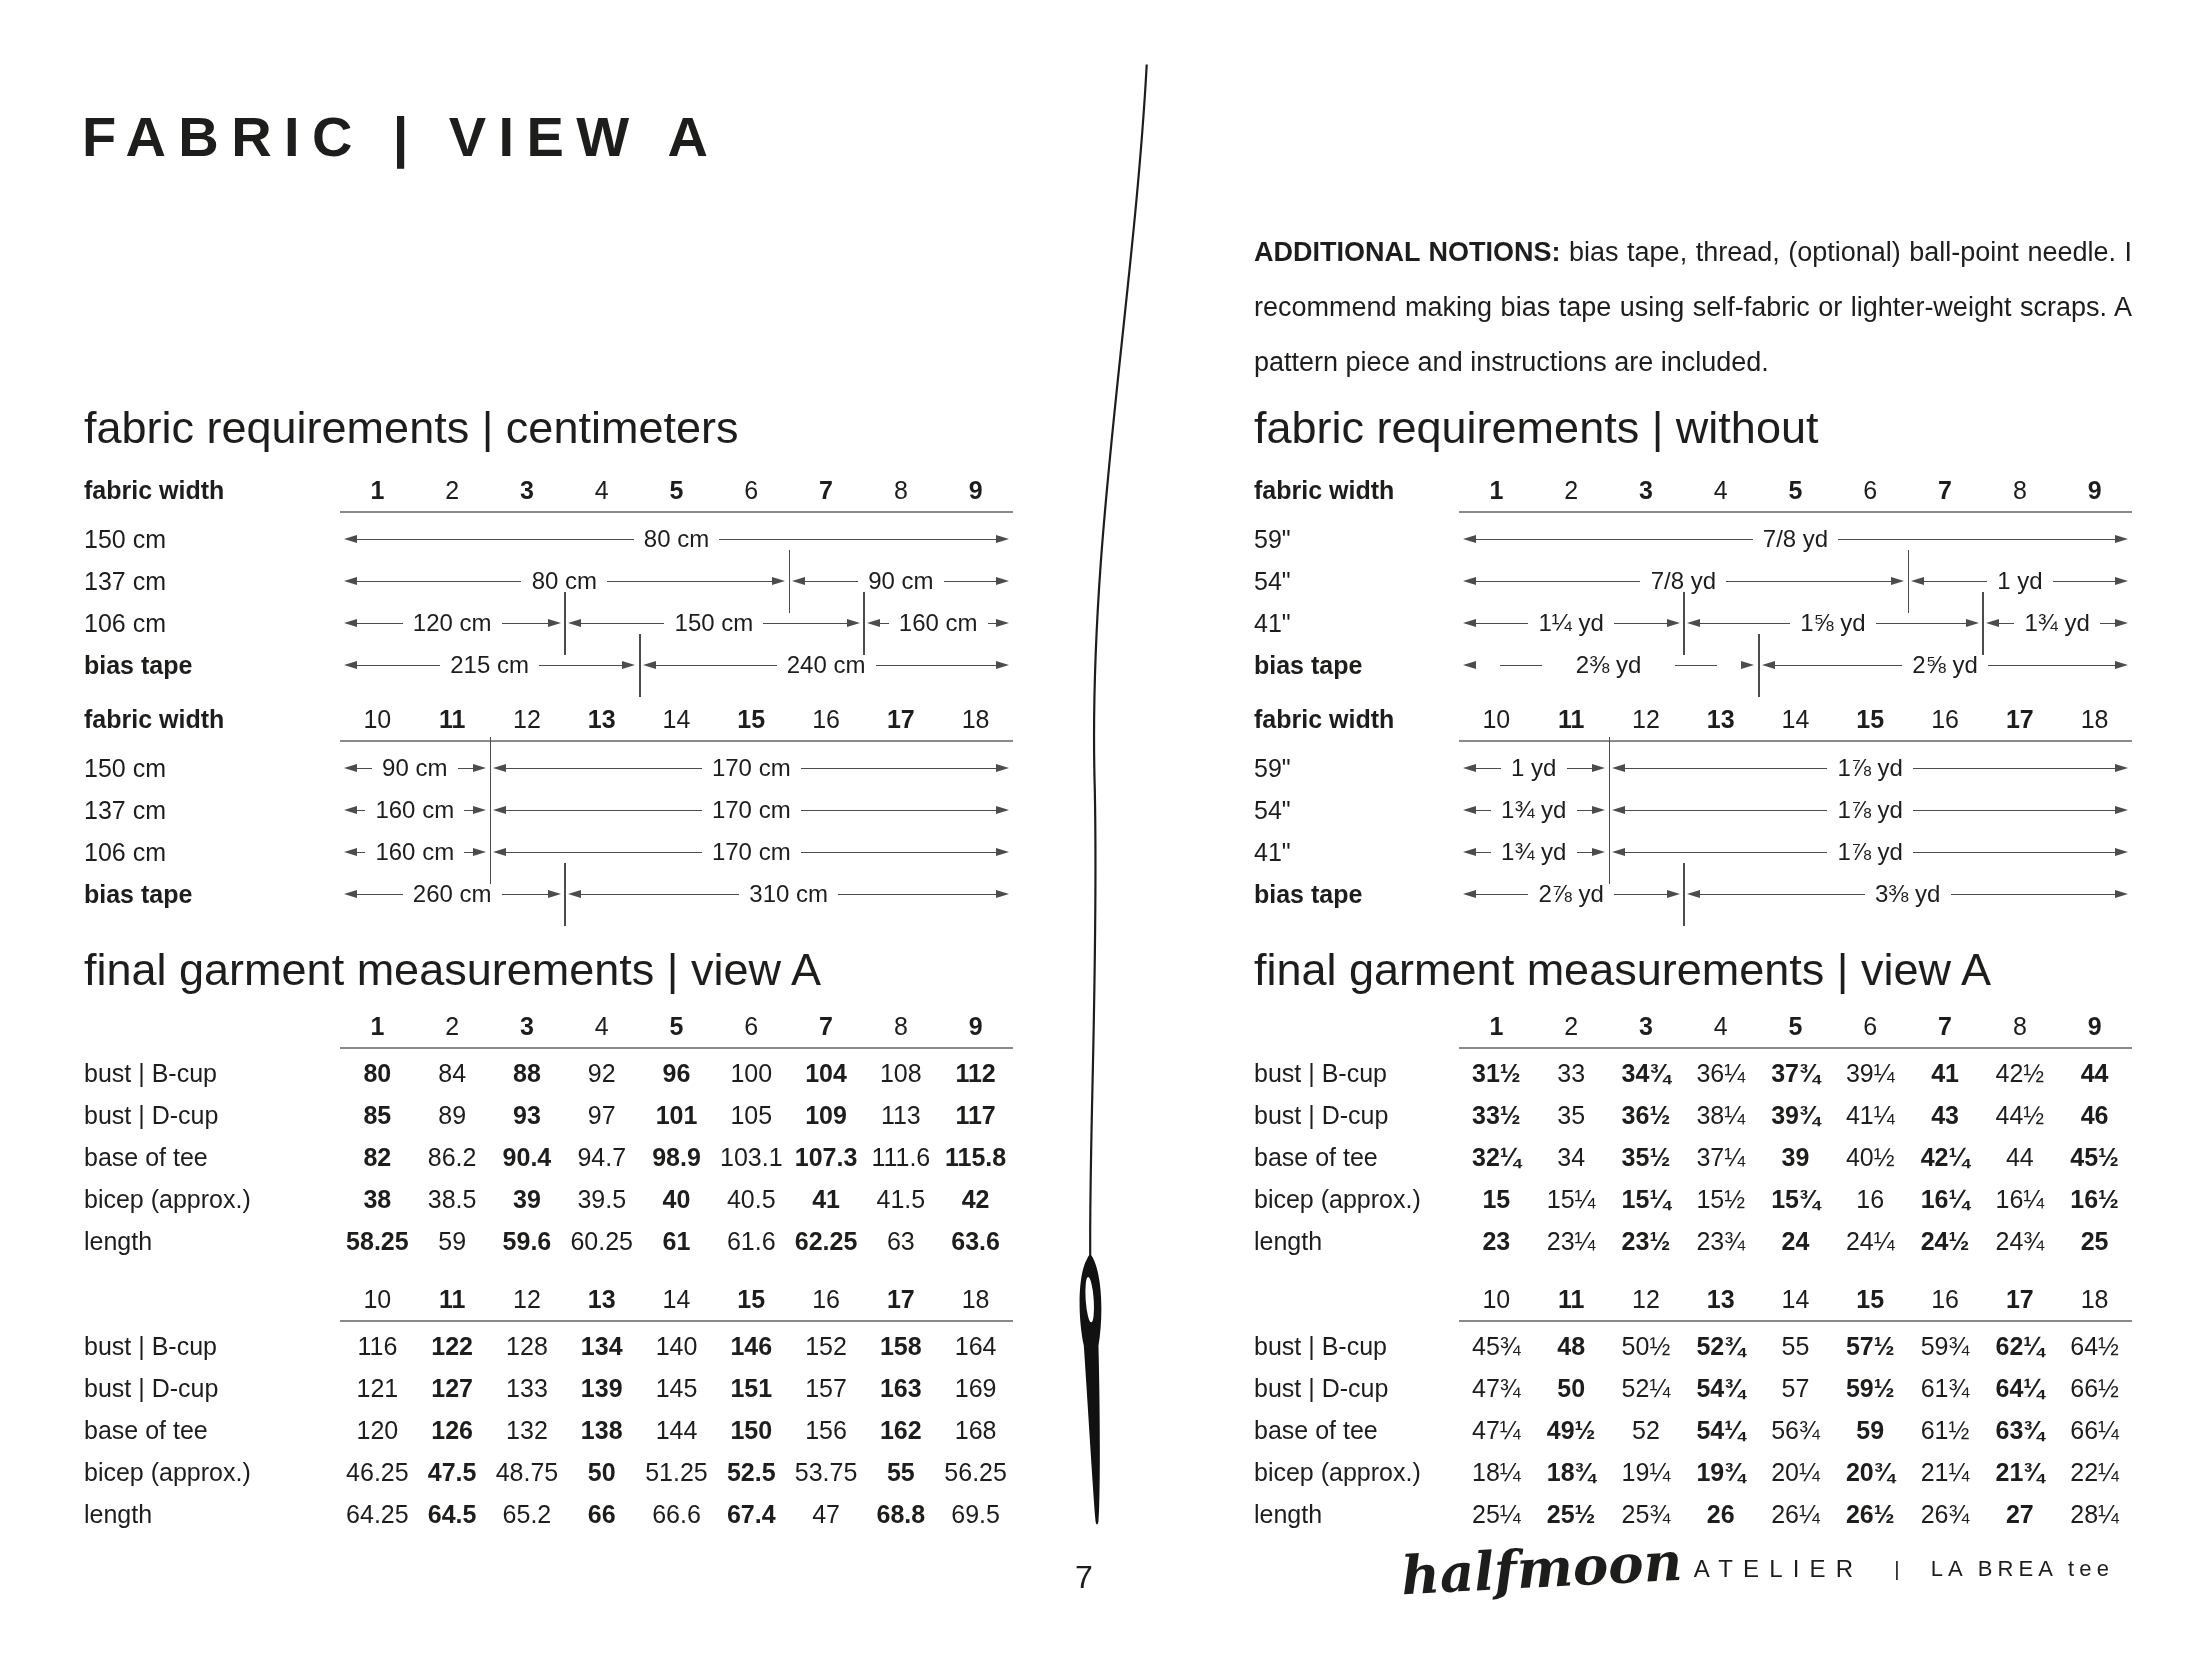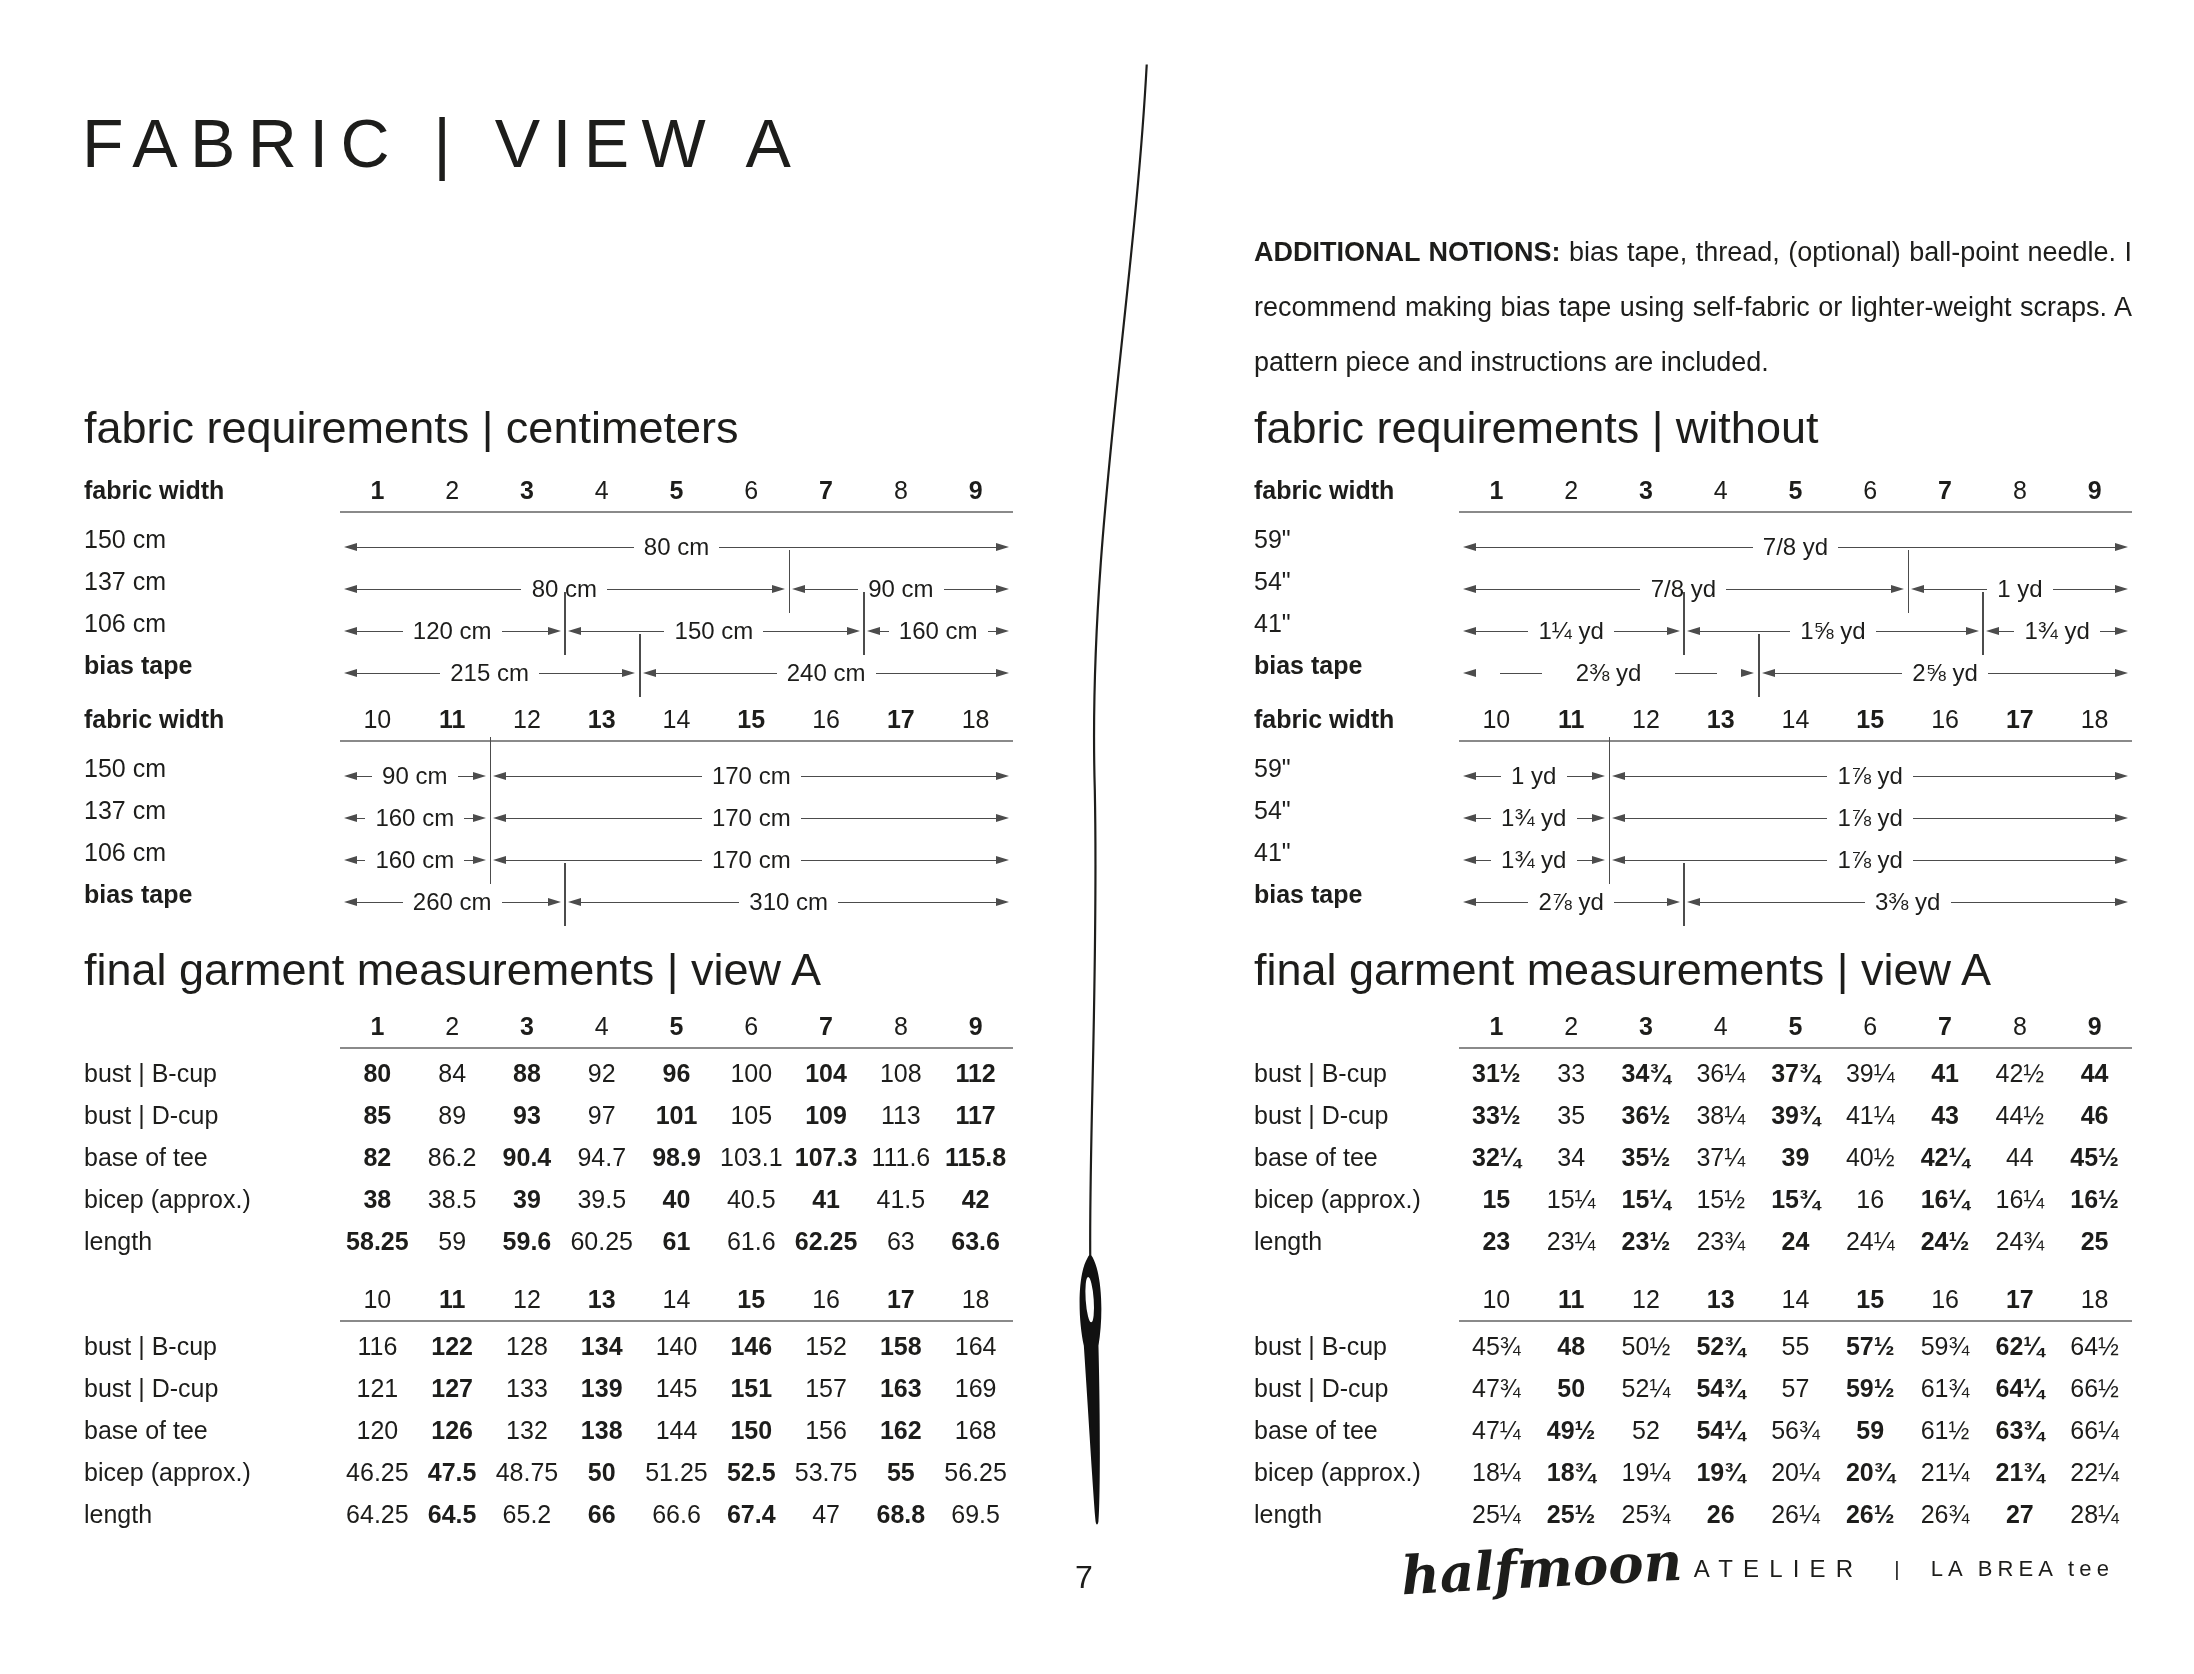--- a/index.html
+++ b/index.html
@@ -3,21 +3,21 @@
 <meta charset="utf-8">
 <style>
   html,body{margin:0;padding:0}
   body{
     width:2194px;height:1675px;position:relative;overflow:hidden;
     background:#ffffff;color:#1d1d1b;
     font-family:"Liberation Sans", sans-serif;
   }
   .title{
     position:absolute;left:82px;top:104px;margin:0;
-    font-size:68px;font-weight:400;letter-spacing:12.4px;white-space:nowrap;
+    font-size:56px;font-weight:700;letter-spacing:12.4px;white-space:nowrap;
   }
   .col{position:absolute;top:0;height:1675px}
   #col-left{left:84px;width:929px;--labelw:256px}
   #col-right{left:1254px;width:878px;--labelw:205px}
 
   .intro{position:absolute;top:225px;left:0;width:100%;margin:0;font-size:27px;line-height:55px}
   #col-left .intro{text-align:left;width:918px}
   #col-right .intro{text-align:justify}
 
   .sec{position:absolute;left:0;margin:0;font-size:45px;font-weight:400;white-space:nowrap}
@@ -27,21 +27,21 @@
   .cols{display:grid;grid-template-columns:var(--labelw) repeat(9,1fr);align-items:center}
   .t-head{height:37px;font-size:25px}
   .t-head .cell{text-align:center}
   .b{font-weight:700}
   .t-label{font-size:25px;white-space:nowrap}
   .t-rule{border-top:2.2px solid #8a8a8a;margin-left:var(--labelw);margin-top:1.5px;height:0}
 
   .fr-rows{margin-top:5.9px}
   .fr-row{height:42px}
   .area{grid-column:2/-1;position:relative;height:100%}
-  .mspan{position:absolute;top:8px;height:100%;display:flex;align-items:center;box-sizing:border-box;padding:0 3.7px}
+  .mspan{position:absolute;top:0;height:100%;display:flex;align-items:center;box-sizing:border-box;padding:0 3.7px}
   .ln{flex:1 1 auto;height:1.5px;background:#4c4c4c;min-width:2.2px}
   .mval{padding:0 10.2px;white-space:nowrap;font-size:24px}
   .ah{flex:0 0 auto;width:0;height:0;border-top:4.4px solid transparent;border-bottom:4.4px solid transparent}
   .ah.l{border-right:13px solid #4c4c4c}
   .ah.r{border-left:13px solid #4c4c4c}
   .mdiv{position:absolute;top:-10.2px;height:63px;width:1.5px;background:#4c4c4c}
 
   .fgm-rows{margin-top:4.4px}
   .fgm-row{height:42px;font-size:25px}
   .fgm-row .cell{text-align:center;white-space:nowrap}

